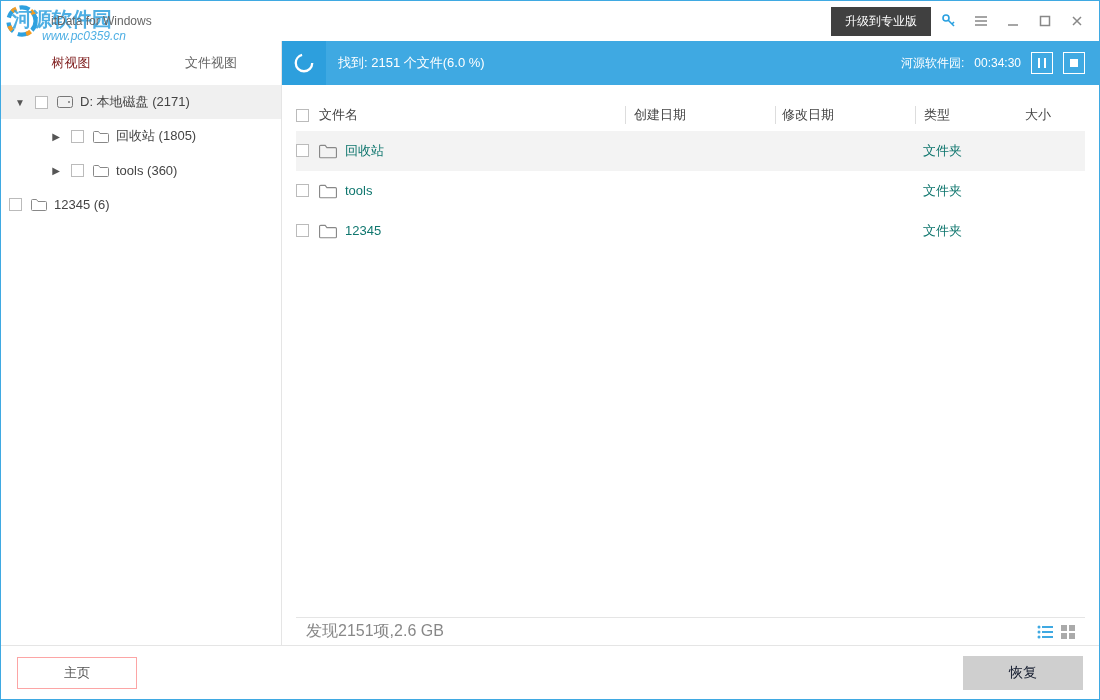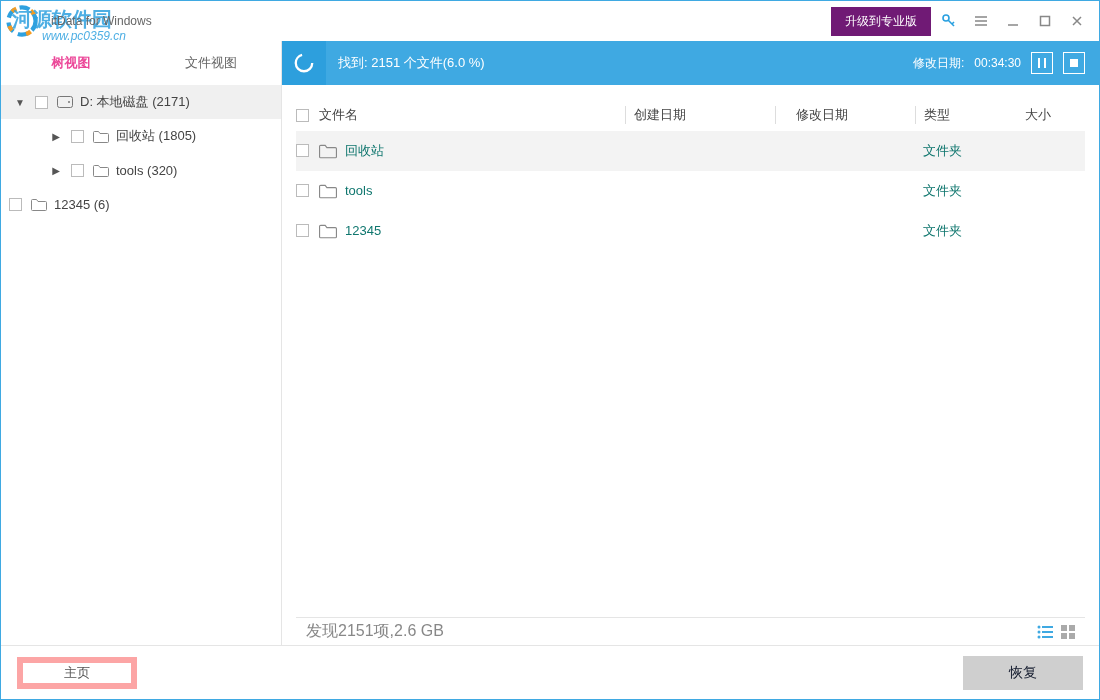--- a/index.html
+++ b/index.html
@@ -6,29 +6,29 @@
 body { width: 1100px; height: 700px; background: #fff; border: 1px solid #3fa9e2; display: flex; flex-direction: column; overflow: hidden; }
 
 .titlebar { height: 40px; display: flex; align-items: center; padding: 0 8px 0 4px; }
 .logo-wrap { display: flex; align-items: center; gap: 6px; }
 .logo-svg { width: 34px; height: 34px; }
 .watermark { position: absolute; left: 12px; top: 6px; pointer-events: none; }
 .watermark .l1 { color: #2fa1df; font-size: 20px; font-weight: bold; opacity: 0.85; }
 .watermark .l2 { color: #2fa1df; font-size: 12px; font-style: italic; opacity: 0.85; margin-top: -4px; margin-left: 30px; }
 .app-title { font-size: 12px; color: #666; margin-left: 6px; position: relative; z-index: 2; }
 .titlebar-right { margin-left: auto; display: flex; align-items: center; gap: 4px; }
-.upgrade-btn { background: #701a75; color: #fff; font-size: 12px; padding: 6px 14px; border: none; cursor: pointer; }
+.upgrade-btn { background: #404040; color: #fff; font-size: 12px; padding: 6px 14px; border: none; cursor: pointer; }
 .key-btn, .menu-btn, .min-btn, .max-btn, .close-btn { width: 28px; height: 28px; display: flex; align-items: center; justify-content: center; cursor: pointer; color: #888; }
 .key-btn { color: #29a0e0; }
 
 .body-row { flex: 1; display: flex; min-height: 0; }
 .sidebar { width: 280px; display: flex; flex-direction: column; }
 .view-tabs { height: 44px; display: flex; }
 .view-tab { flex: 1; display: flex; align-items: center; justify-content: center; font-size: 13px; color: #666; cursor: pointer; }
-.view-tab.active { color: #ec4899; font-weight: bold; }
+.view-tab.active { color: #7f1d1d; }
 
 .tree { flex: 1; overflow: auto; }
 .tree-row { display: flex; align-items: center; height: 34px; font-size: 13px; color: #444; cursor: pointer; }
 .tree-row.root { background: #f0f0f0; }
 .tree-row .expander { width: 14px; text-align: center; color: #555; font-size: 10px; }
 .tree-row .cb { width: 13px; height: 13px; border: 1px solid #bbb; background: #fff; margin: 0 8px; flex-shrink: 0; }
 .tree-row .icon { width: 18px; display: flex; justify-content: center; color: #777; margin-right: 6px; }
 .tree-row .label {}
 
 .main { flex: 1; display: flex; flex-direction: column; border-left: 1px solid #e5e5e5; min-width: 0; }
@@ -37,35 +37,35 @@
 .spinner-svg { width: 22px; height: 22px; animation: spin 1.5s linear infinite; }
 @keyframes spin { to { transform: rotate(360deg); } }
 .scan-right { margin-left: auto; display: flex; align-items: center; gap: 10px; font-size: 12px; }
 .scan-ctrl { width: 22px; height: 22px; border: 1px solid #fff; display: flex; align-items: center; justify-content: center; cursor: pointer; }
 
 .table-wrap { flex: 1; display: flex; flex-direction: column; padding: 14px 14px 0 14px; min-height: 0; }
 .thead { display: flex; align-items: center; height: 32px; font-size: 13px; color: #444; }
 .thead .cb, .trow .cb { width: 13px; height: 13px; border: 1px solid #bbb; background: #fff; margin-right: 10px; flex-shrink: 0; }
 .col-name { flex: 1; display: flex; align-items: center; }
 .col-create { width: 150px; border-left: 1px solid #ddd; padding-left: 8px; }
-.col-modify { width: 140px; border-left: 1px solid #ddd; padding-left: 20px; }
+.col-modify { width: 140px; border-left: 1px solid #ddd; padding-left: 6px; }
 .col-type { width: 110px; border-left: 1px solid #ddd; padding-left: 8px; }
 .col-size { width: 60px; }
 .tbody { flex: 1; overflow: auto; }
 .trow { display: flex; align-items: center; height: 40px; font-size: 13px; color: #0f766e; border-bottom: 1px solid transparent; }
 .trow.selected { background: #f3f3f3; border-left: 3px solid #3fa9e2; margin-left: -3px; }
 .folder-icon { width: 18px; height: 18px; margin-right: 8px; color: #888; }
 
 .statusbar { height: 28px; border-top: 1px solid #e5e5e5; display: flex; align-items: center; padding: 0 10px; font-size: 16px; color: #888; }
 .view-toggle { margin-left: auto; display: flex; gap: 8px; }
 .vt-list { color: #3fa9e2; cursor: pointer; }
 .vt-grid { color: #aaa; cursor: pointer; }
 
 .footer { height: 54px; border-top: 1px solid #e5e5e5; display: flex; align-items: center; padding: 0 16px; gap: 12px; }
-.home-btn { width: 120px; height: 32px; border: 6px solid #fca5a5; background: #fff; font-size: 13px; color: #555; cursor: pointer; }
+.home-btn { width: 120px; height: 32px; border: 1px solid #fca5a5; background: #fff; font-size: 13px; color: #555; cursor: pointer; }
 .recover-btn { margin-left: auto; width: 120px; height: 34px; background: #cfcfcf; color: #0f172a; border: none; font-size: 14px; cursor: pointer; }
 
 svg { display: block; }
 </style>
 </head>
 <body>
 
 <div class="titlebar">
   <div class="logo-wrap">
     <svg class="logo-svg" viewBox="0 0 40 40">
@@ -139,21 +139,21 @@
         <span class="label">回收站 (1805)</span>
       </div>
       <div class="tree-row" style="padding-left:48px">
         <span class="expander">▶</span>
         <span class="cb"></span>
         <span class="icon">
             <svg width="16" height="13" viewBox="0 0 16 13">
               <path d="M0.5 2.5v9a1 1 0 001 1h13a1 1 0 001-1v-7a1 1 0 00-1-1H7l-1.5-2H1.5a1 1 0 00-1 1z" fill="none" stroke="#888"></path>
             </svg>
           </span>
-        <span class="label">tools (320)</span>
+        <span class="label">tools (360)</span>
       </div>
       <div class="tree-row" style="">
         <span class="cb"></span>
         <span class="icon">
             <svg width="16" height="13" viewBox="0 0 16 13">
               <path d="M0.5 2.5v9a1 1 0 001 1h13a1 1 0 001-1v-7a1 1 0 00-1-1H7l-1.5-2H1.5a1 1 0 00-1 1z" fill="none" stroke="#888"></path>
             </svg>
           </span>
         <span class="label">12345 (6)</span>
       </div>
@@ -162,21 +162,21 @@
 
   <div class="main">
     <div class="scanbar">
       <div class="spinner-box">
         <svg class="spinner-svg" viewBox="0 0 24 24">
             <circle cx="12" cy="12" r="9" fill="none" stroke="#fff" stroke-width="2.5" stroke-dasharray="40 20"></circle>
           </svg>
       </div>
       <span>找到: 2151 个文件(6.0 %)</span>
       <div class="scan-right">
-        <span>修改日期:</span>
+        <span>河源软件园:</span>
         <span>00:34:30</span>
         <div class="scan-ctrl">
             <svg width="8" height="10" viewBox="0 0 8 10">
               <path d="M1 0v10M7 0v10" stroke="#fff" stroke-width="2"></path>
             </svg>
           </div>
         <div class="scan-ctrl">
             <svg width="8" height="8" viewBox="0 0 8 8">
               <rect width="8" height="8" fill="#fff"></rect>
             </svg>

